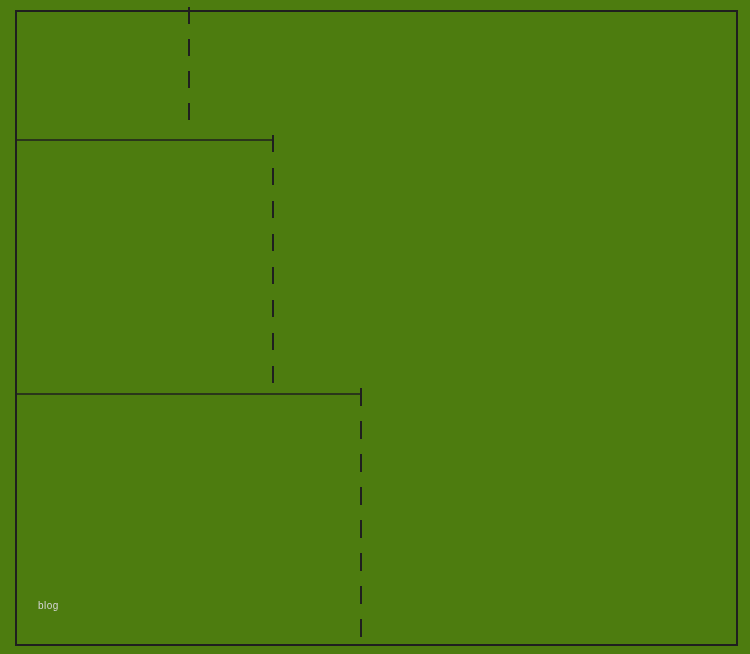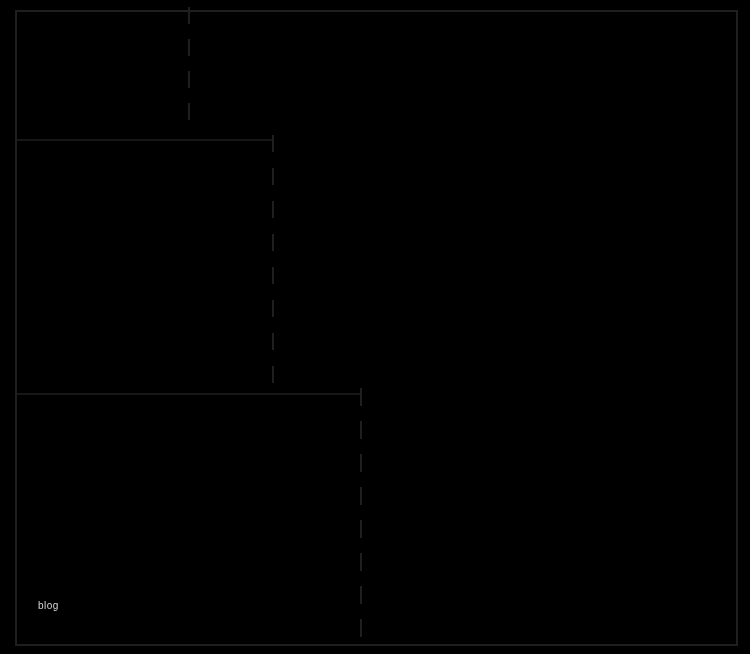--- a/index.html
+++ b/index.html
@@ -26,21 +26,21 @@
     left: 38px;
     top: 600px;
     font-size: 10px;
     letter-spacing: 0.5px;
     user-select: none;
   }
 </style>
 </head>
 <body style="background: rgb(245, 245, 245);">
 
-<div class="stage" style="background: #000000;">
+<div class="stage" style="background: #4d7c0f;">
   <svg id="diagram-svg" width="750" height="654" viewBox="0 0 750 654">
       <rect x="16" y="11" width="721" height="634" fill="none" stroke="#1f1f1f" stroke-width="2"></rect>
       <line x1="189" x2="189" y1="7" y2="127" stroke="#1f1f1f" stroke-width="2" stroke-dasharray="17 15"></line>
       <line y1="140" y2="140" x1="17" x2="273" stroke="#1f1f1f" stroke-width="1.4"></line>
       <line x1="273" x2="273" y1="135" y2="385" stroke="#1f1f1f" stroke-width="2" stroke-dasharray="17 16"></line>
       <line y1="394" y2="394" x1="17" x2="361" stroke="#1f1f1f" stroke-width="1.4"></line>
       <line x1="361" x2="361" y1="388" y2="645" stroke="#1f1f1f" stroke-width="2" stroke-dasharray="18 15"></line>
     </svg>
   <div class="watermark" style="color: rgb(214, 214, 214);">blog</div>
 </div>

